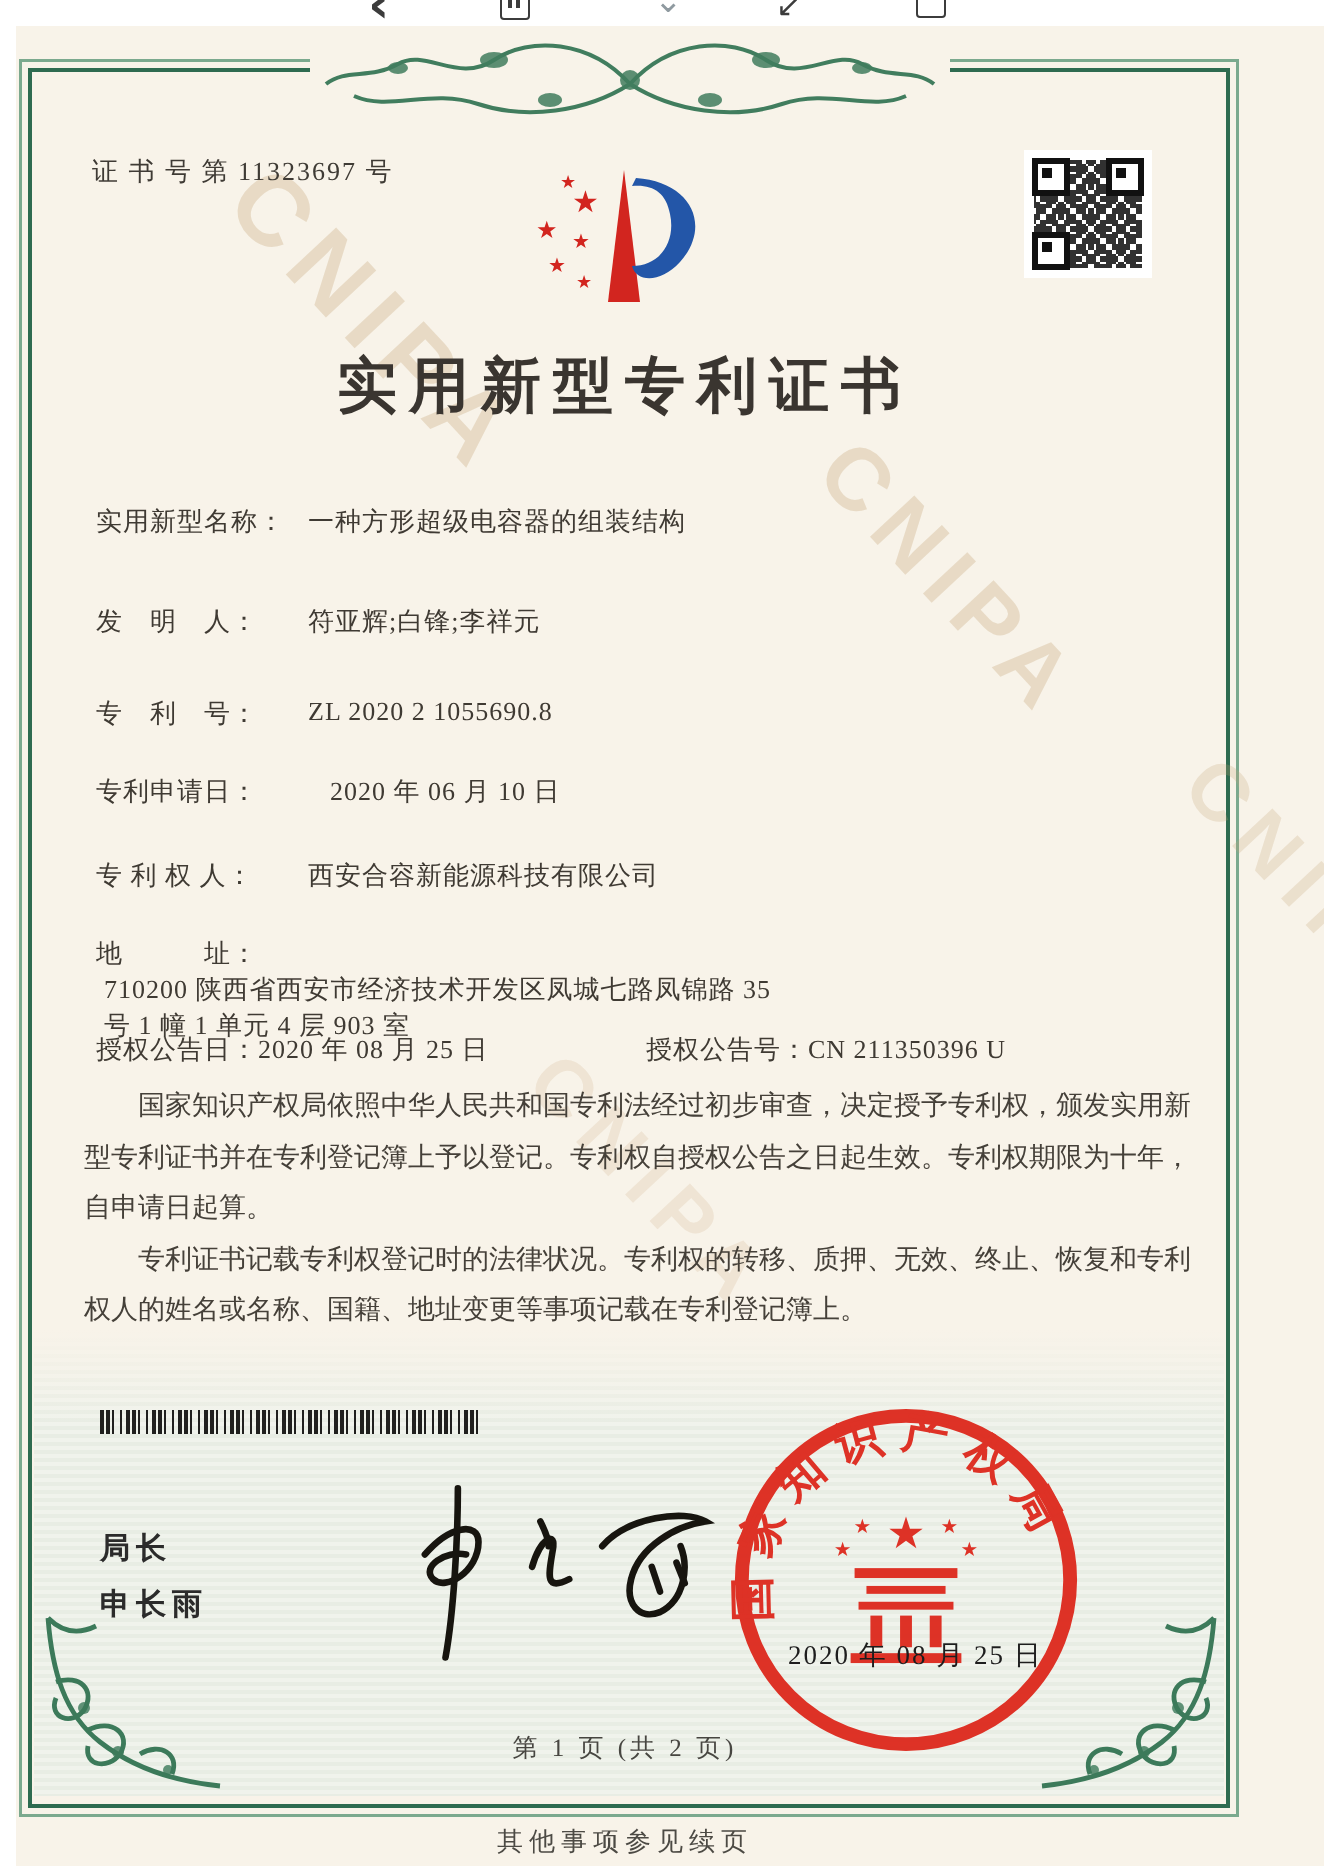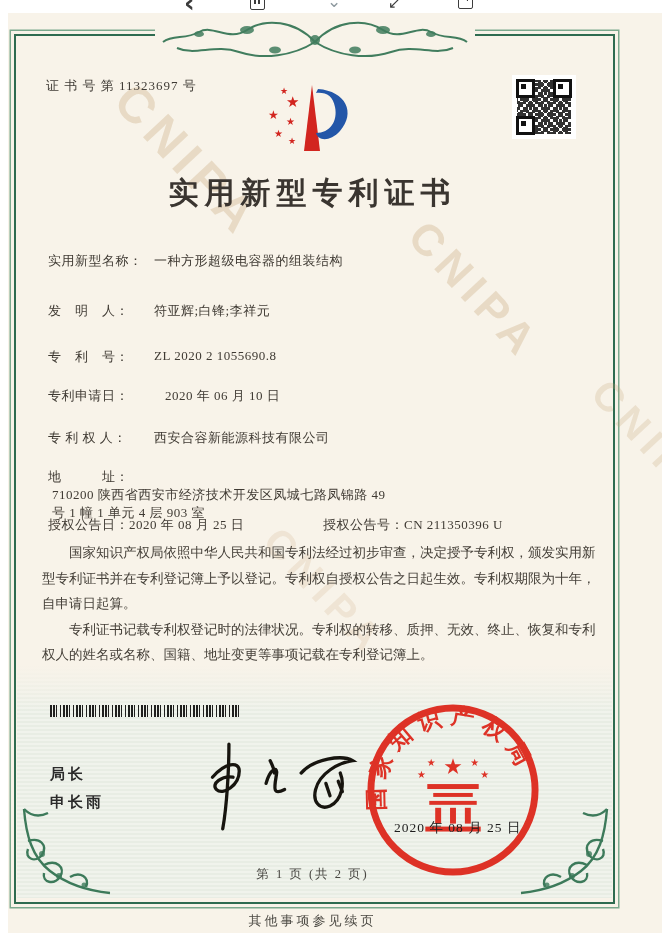--- a/index.html
+++ b/index.html
@@ -194,21 +194,21 @@
     <span class="lab">专利申请日：</span>
     <span class="val">2020 年 06 月 10 日</span>
   </div>
   <div class="row" style="top:416px;">
     <span class="lab">专 利 权 人：</span>
     <span class="val">西安合容新能源科技有限公司</span>
   </div>
   <div class="row" style="top:455px;flex-direction:column;">
     <span class="lab">地　　　址：</span>
     <span class="val">
-      <span>710200 陕西省西安市经济技术开发区凤城七路凤锦路 49</span>
+      <span>710200 陕西省西安市经济技术开发区凤城七路凤锦路 35</span>
       <span>号 1 幢 1 单元 4 层 903 室</span>
     </span>
   </div>
 
   <div class="grantpair" style="left:40px;top:503px;"><span>授权公告日：</span><span>2020 年 08 月 25 日</span></div>
   <div class="grantpair" style="left:315px;top:503px;"><span>授权公告号：</span><span>CN 211350396 U</span></div>
 
   <div class="legal">
     <p>国家知识产权局依照中华人民共和国专利法经过初步审查，决定授予专利权，颁发实用新型专利证书并在专利登记簿上予以登记。专利权自授权公告之日起生效。专利权期限为十年，自申请日起算。</p>
     <p>专利证书记载专利权登记时的法律状况。专利权的转移、质押、无效、终止、恢复和专利权人的姓名或名称、国籍、地址变更等事项记载在专利登记簿上。</p>

